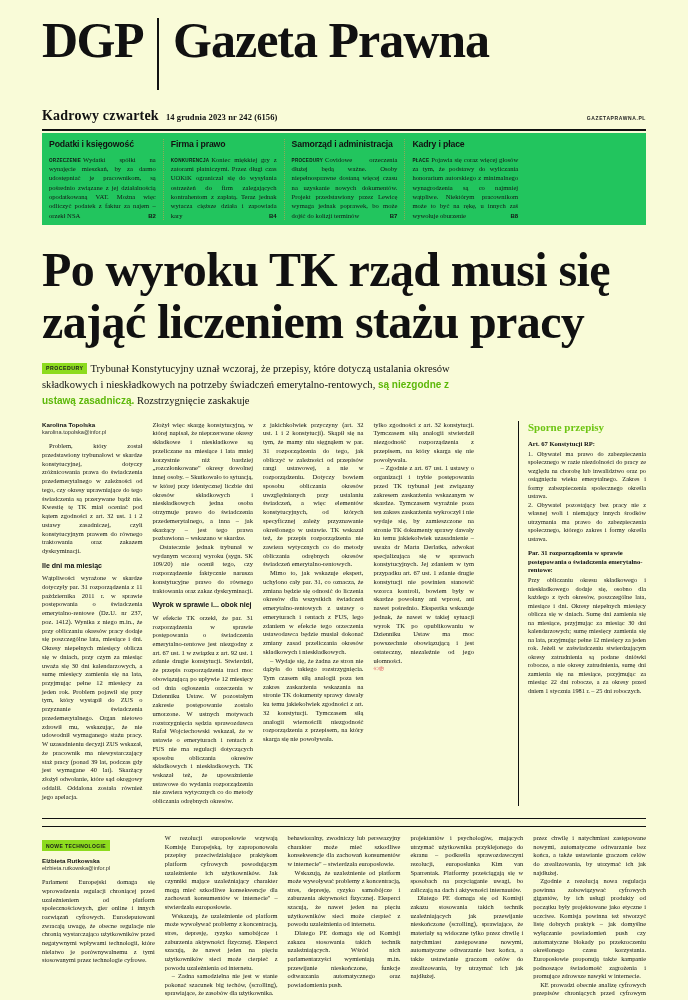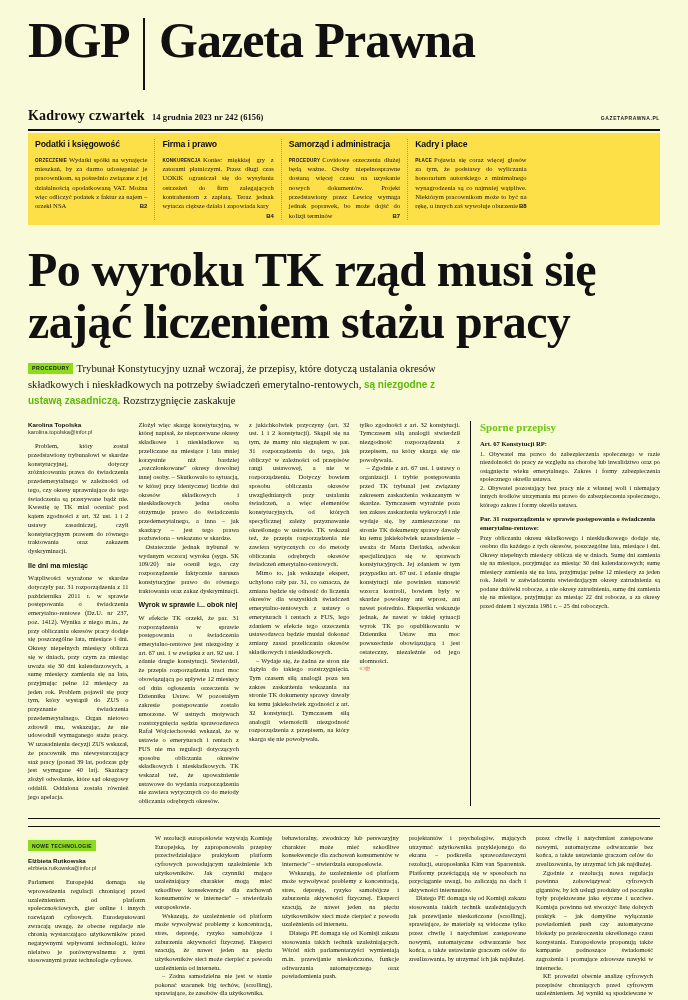--- a/index.html
+++ b/index.html
@@ -4,21 +4,21 @@
 <title>Gazeta Prawna - Kadrowy czwartek</title>
 <style>
   * { box-sizing: border-box; margin: 0; padding: 0; }
   html, body {
     width: 688px; height: 1000px;
     background: #f9fbd8;
     font-family: "Liberation Serif", serif;
     color: #111;
     overflow: hidden;
   }
-  .page { width: 688px; height: 1000px; padding: 0 28px; position: relative; }
+  .page { width: 688px; height: 1000px; padding: 0 42px; position: relative; }
 
   
   .masthead { display: flex; align-items: flex-start; padding-top: 16px; }
   .logo-dgp {
     font-family: "Liberation Serif", serif;
     font-weight: bold; font-size: 50px; line-height: 0.96;
     letter-spacing: -1.5px;
   }
   .logo-rule { width: 2px; background: #111; margin: 2px 14px 0 14px; height: 72px; }
   .logo-title {
@@ -36,21 +36,21 @@
   .kicker-date { font-size: 8.5px; margin-left: 7px; letter-spacing: .1px; font-weight: bold; }
   .site-url {
     margin-left: auto; font-family: "Liberation Sans", sans-serif;
     font-size: 5px; font-weight: bold; letter-spacing: .6px; color: #222;
   }
   .rule-thick { border-top: 2.2px solid #111; margin-top: 5px; }
 
   
   .teasers {
     display: grid; grid-template-columns: repeat(5, 1fr);
-    background: #fde047; margin-top: 1.5px; padding: 6px 0 5px 0;
+    background: #22c55e; margin-top: 1.5px; padding: 6px 0 5px 0;
   }
   .teaser { padding: 0 7px; position: relative; }
   .teaser + .teaser { border-left: 1px dotted #8faa55; }
   .teaser h3 {
     font-family: "Liberation Sans", sans-serif;
     font-size: 8.7px; font-weight: bold; letter-spacing: -.15px;
     margin-bottom: 6px; color: #111;
   }
   .teaser p {
     font-size: 6.6px; line-height: 1.42; text-align: justify; color: #151515;
@@ -103,21 +103,21 @@
     text-indent: 7px; hyphens: auto;
   }
   .col p.noind { text-indent: 0; }
   .col h4 {
     font-family: "Liberation Sans", sans-serif;
     font-size: 7px; font-weight: bold; margin: 6px 0 4px 0; line-height: 1.2;
   }
   .endmark { color: #d0021b; font-size: 7px; }
 
   
-  .sidebar { width: 190px; border-left: 1px solid #111; padding-left: 9px; }
+  .sidebar { width: 190px; border-left: 1px solid #111; padding-left: 9px; margin-left: 34px; }
   .sidebar h3 {
     font-family: "Liberation Serif", serif;
     color: #6ec513; font-size: 11px; font-weight: bold; margin-bottom: 7px;
   }
   .sidebar h5 {
     font-family: "Liberation Serif", serif;
     font-size: 6.6px; font-weight: bold; margin: 6px 0 2px 0; line-height: 1.25;
   }
   .sidebar p { font-size: 6.3px; line-height: 1.35; text-align: justify; }
 

